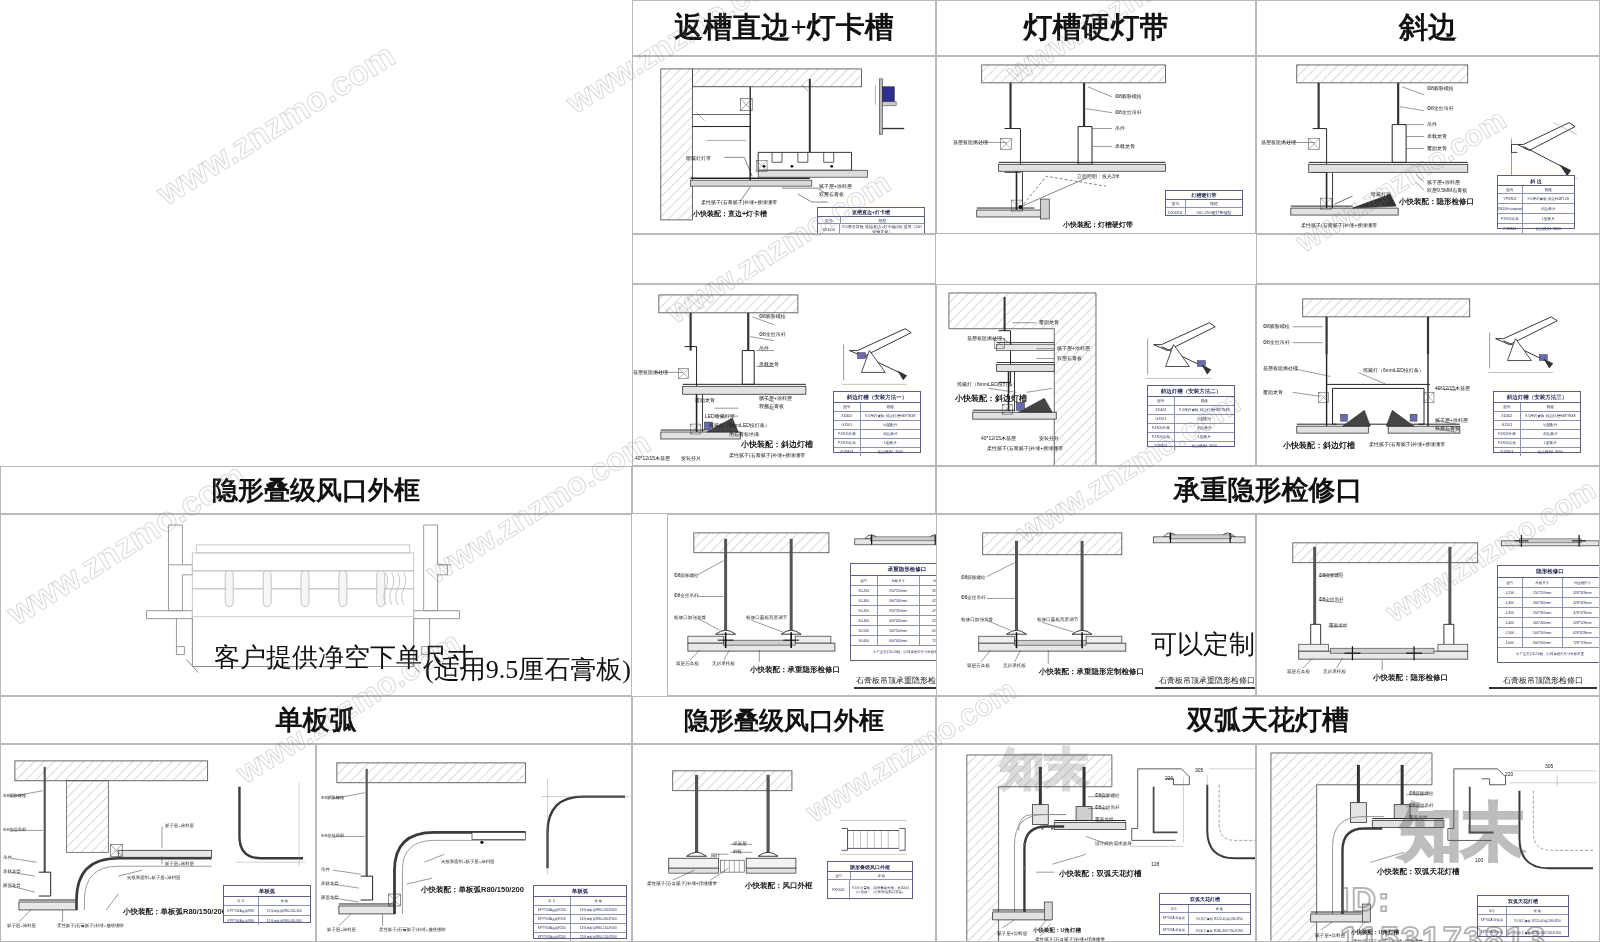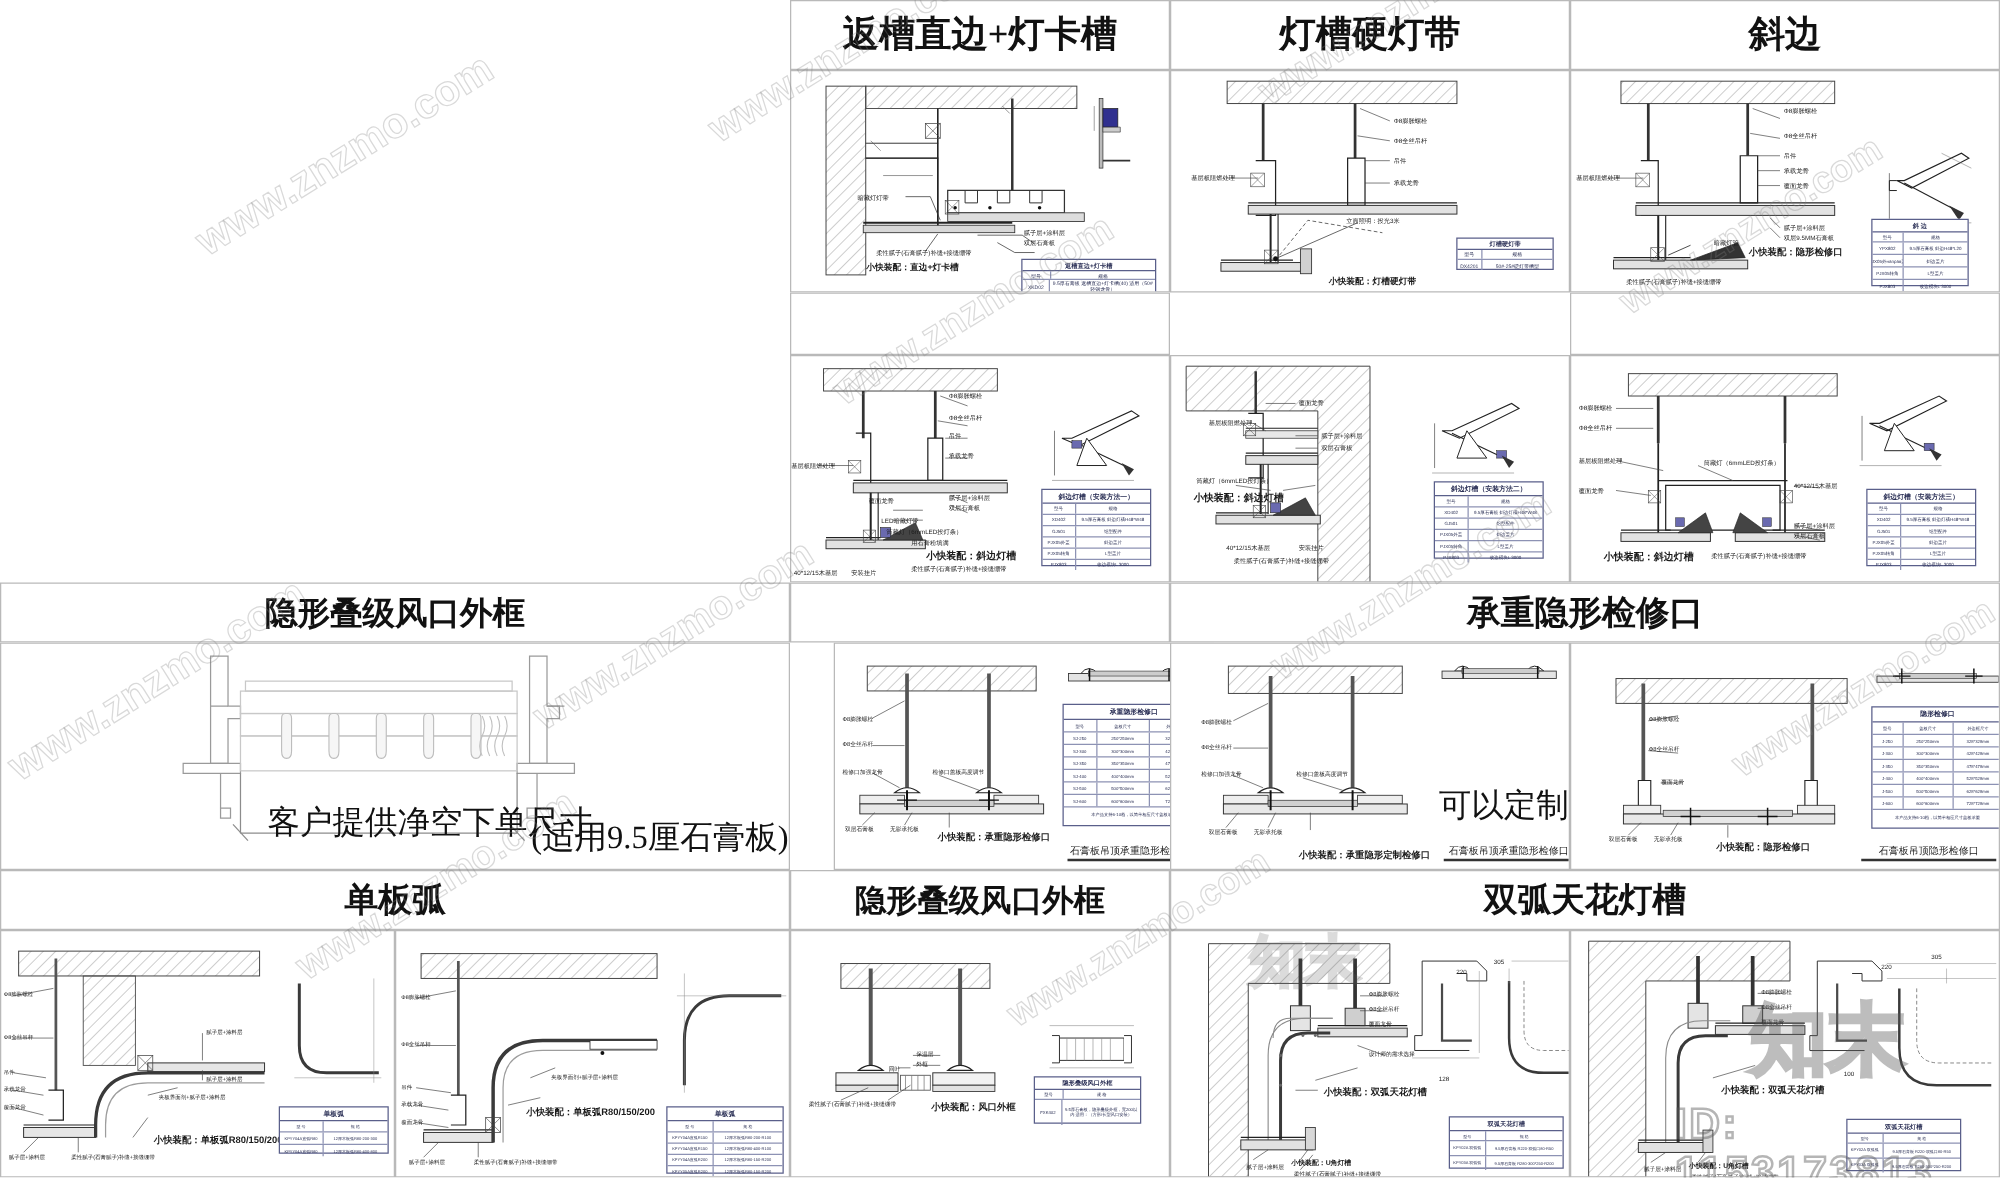--- a/index.html
+++ b/index.html
@@ -709,21 +709,21 @@
         <line x1="17" y1="2" x2="17" y2="12" stroke="#111" stroke-width="1.2"></line>
         <line x1="77" y1="2" x2="77" y2="12" stroke="#111" stroke-width="1.2"></line>
       </g>
     </svg>
     <div class="ann" style="left:24px;top:60px;font-size:4.6px;">Φ8膨胀螺栓</div>
     <div class="ann" style="left:24px;top:80px;font-size:4.6px;">Φ8全丝吊杆</div>
     <div class="ann" style="left:24px;top:102px;font-size:4.6px;">检修口加强龙骨</div>
     <div class="ann" style="left:100px;top:102px;font-size:4.6px;">检修口盖板高度调节</div>
     <div class="ann" style="left:30px;top:148px;font-size:4.6px;">双层石膏板</div>
     <div class="ann" style="left:66px;top:148px;font-size:4.6px;">无影承托板</div>
-    <div class="ann b" style="left:102px;top:164px;font-size:7.5px;font-family:Liberation Mono, monospace;">小快装配：承重隐形定制检修口</div>
+    <div class="ann b" style="left:102px;top:152px;font-size:7.5px;font-family:Liberation Mono, monospace;">小快装配：承重隐形定制检修口</div>
     <div class="bigtxt" style="left:214px;top:112px;font-size:26px;">可以定制尺寸</div>
     <div class="cap" style="left:222px;top:160px;font-size:8px;">石膏板吊顶承重隐形检修口</div>
     <div class="capline" style="left:218px;top:172px;width:100px;"></div>
   </div>
 
   <div class="cell" style="left:1256px;top:514px;width:344px;height:182px;text-decoration:underline;">
     <svg class="dw" viewBox="0 0 344 182">
       <defs>
         <pattern id="h10" width="7" height="7" patternTransform="rotate(45)" patternUnits="userSpaceOnUse">
           <line x1="0" y1="0" x2="0" y2="7" stroke="#8e8e8e" stroke-width="0.7"></line>

